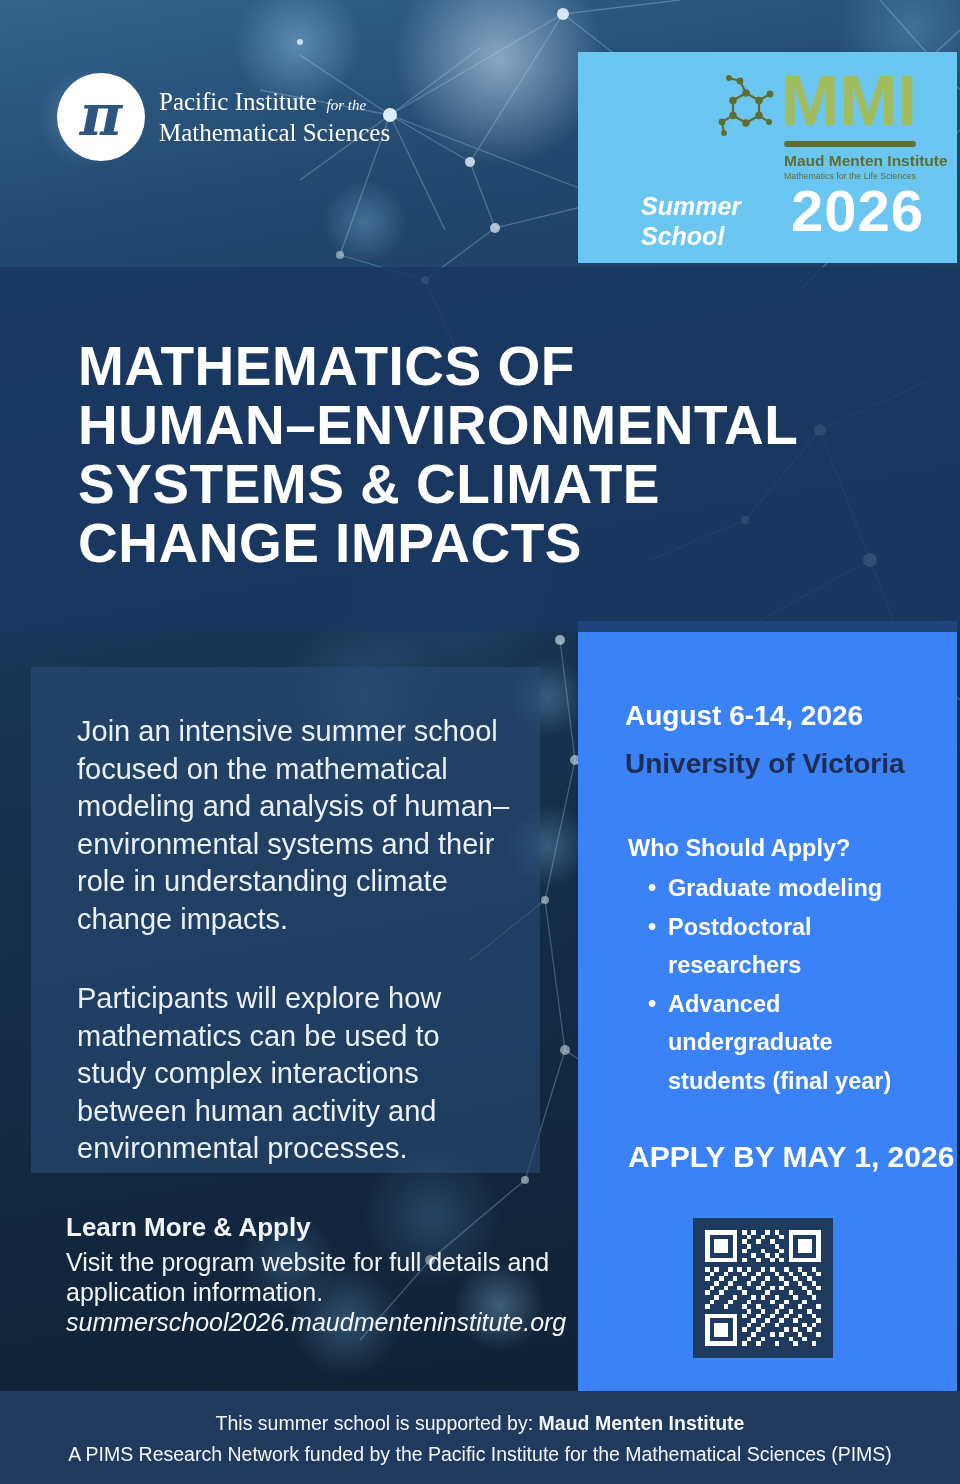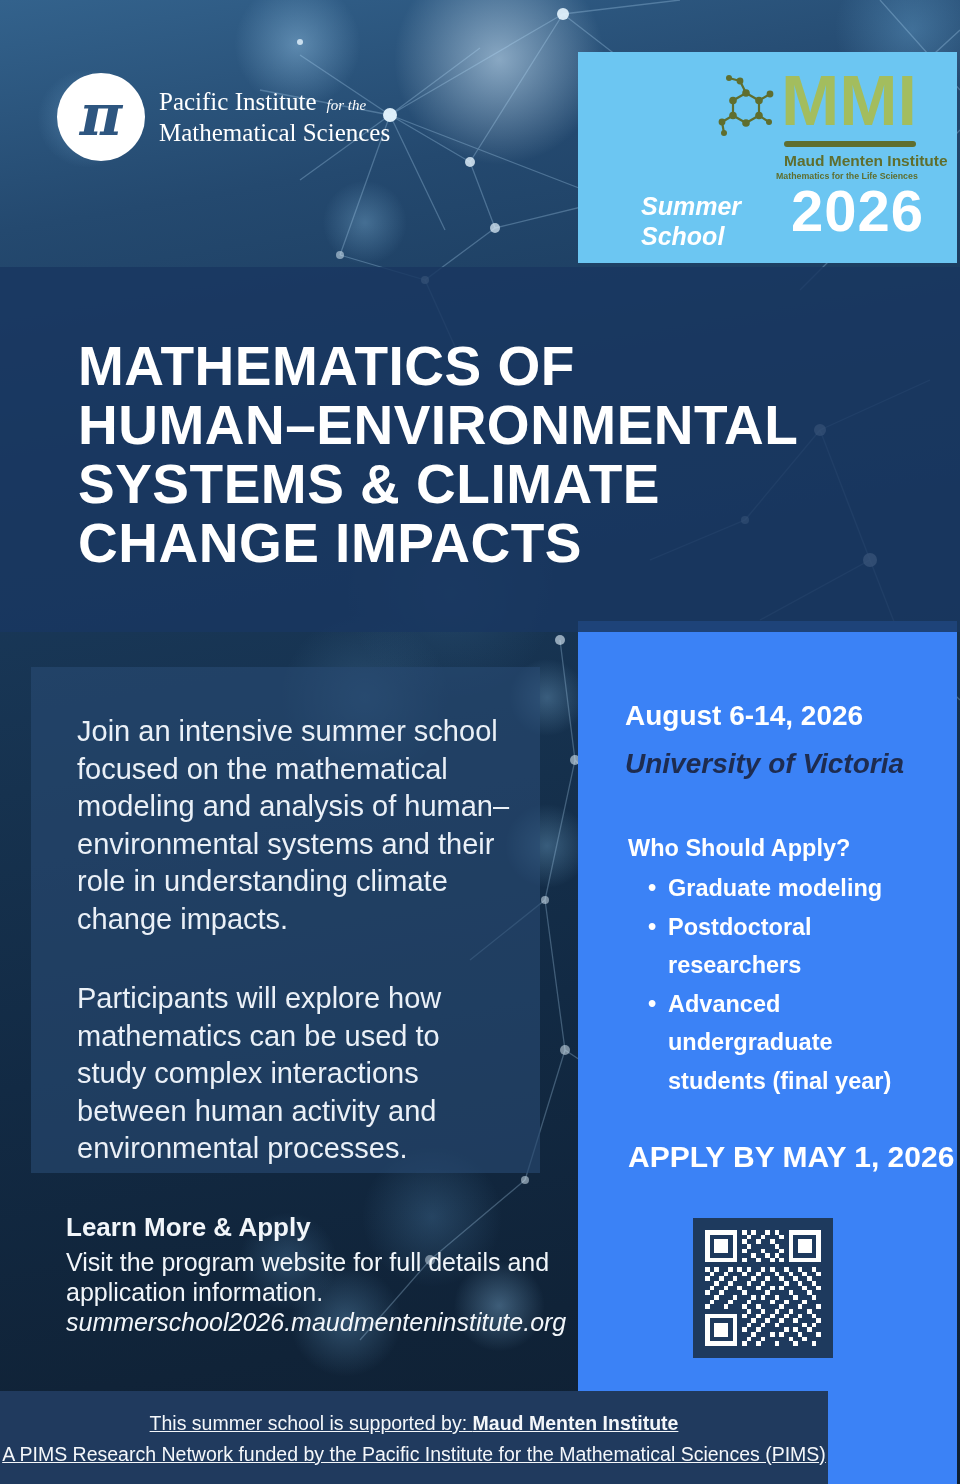--- a/index.html
+++ b/index.html
@@ -48,21 +48,21 @@
     position:absolute; left:578px; top:52px; width:379px; height:211px;
     background:#6cc6f2; z-index:5;
   }
   .mmi-mol { position:absolute; left:136px; top:22px; }
   .mmi-acronym {
     position:absolute; left:203px; top:14px; color:#a3bd5e;
     font-size:70px; font-weight:bold; line-height:1; letter-spacing:0px;
   }
   .mmi-bar { position:absolute; left:206px; top:89px; width:132px; height:6px; background:#5f6e2e; border-radius:3px; }
   .mmi-inst { position:absolute; left:206px; top:100px; color:#5f6e2e; font-size:15.5px; font-weight:bold; white-space:nowrap; }
-  .mmi-tag  { position:absolute; left:198px; top:119px; color:#5f6e2e; font-size:8.8px; font-weight:bold; white-space:nowrap; }
+  .mmi-tag  { position:absolute; left:206px; top:119px; color:#5f6e2e; font-size:8.8px; font-weight:normal; white-space:nowrap; }
   .mmi-event {
     position:absolute; left:63px; top:139px; color:#ffffff;
     font-size:25px; font-weight:bold; font-style:italic; line-height:30px;
   }
   .mmi-year {
     position:absolute; left:213px; top:130px; color:#ffffff;
     font-size:58px; font-weight:bold; letter-spacing:1px; line-height:1;
   }
   
   .title-band {
@@ -86,35 +86,35 @@
   .learn { position:absolute; left:66px; top:1211px; width:505px; z-index:5; color:#f2f6fa; }
   .learn-heading { font-size:26px; font-weight:bold; line-height:32px; }
   .learn-desc { font-size:25px; line-height:30px; margin-top:4px; }
   .learn-url  { font-size:25px; line-height:30px;font-style:italic; }
   
   .panel {
     position:absolute; left:578px; top:621px; width:379px; height:910px;
     background:#3b82f6; z-index:3;
   }
   .panel-dates    { position:absolute; left:47px; top:79px;  font-size:28px; font-weight:bold; color:#ffffff; white-space:nowrap; }
-  .panel-location { position:absolute; left:47px; top:127px; font-size:28px; font-weight:bold; color:#1e2c50; white-space:nowrap;font-style:italic; }
+  .panel-location { position:absolute; left:47px; top:127px; font-size:28px; font-weight:bold; color:#1e2c50; white-space:nowrap; }
   .panel-who      { position:absolute; left:50px; top:214px; font-size:23.5px; font-weight:bold; color:#ffffff; }
   .panel-list     { position:absolute; left:70px; top:248px; width:270px; list-style:none; }
   .panel-list li  { position:relative; padding-left:20px; font-size:23.5px; font-weight:bold; color:#ffffff; line-height:38.5px; }
   .panel-list li::before { content:"•"; position:absolute; left:0; top:0; }
   .panel-apply    { position:absolute; left:50px; top:519px; font-size:30px; font-weight:bold; color:#ffffff; white-space:nowrap; }
   .qr-box {
     position:absolute; left:115px; top:597px; width:140px; height:140px;
     background:#1e3a5e; display:flex; align-items:center; justify-content:center;
   }
   
   .footer {
-    position:absolute; left:0; top:1391px; width:828px; height:93px;
+    position:absolute; left:0; top:1391px; width:960px; height:93px;
     background:#203a5e; z-index:5; text-align:center; padding-top:17px;
-    font-size:19.5px; line-height:31px; color:#f4f7fa;text-decoration:underline;
+    font-size:19.5px; line-height:31px; color:#f4f7fa;
   }
   .footer b { font-weight:bold; }
 </style>
 </head>
 <body>
 
 <div class="poster">
 
   <div class="bg-base"></div>
   <svg class="bg-mesh" width="960" height="1484" viewBox="0 0 960 1484">

